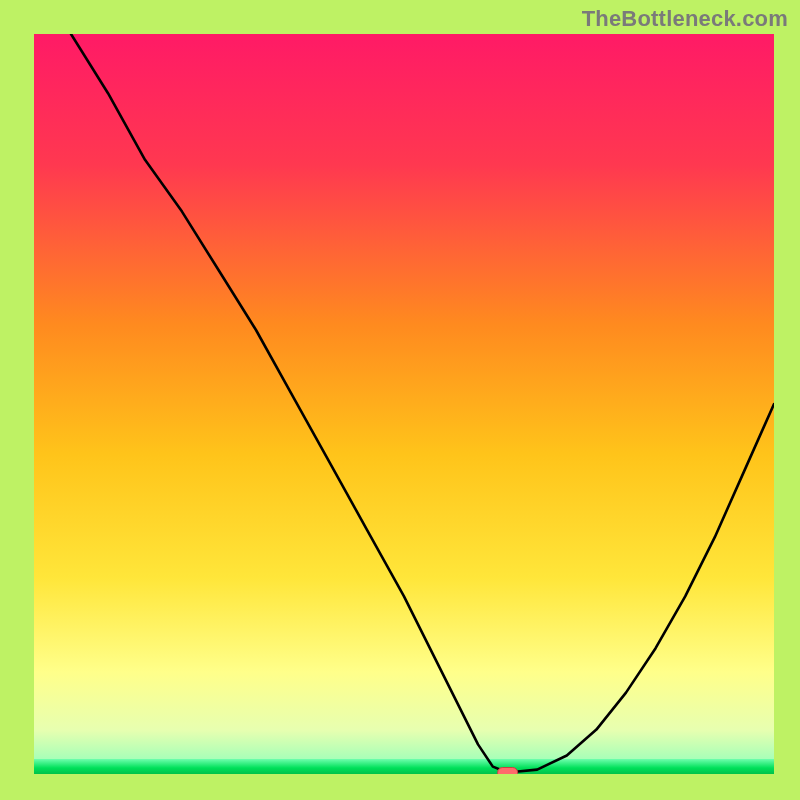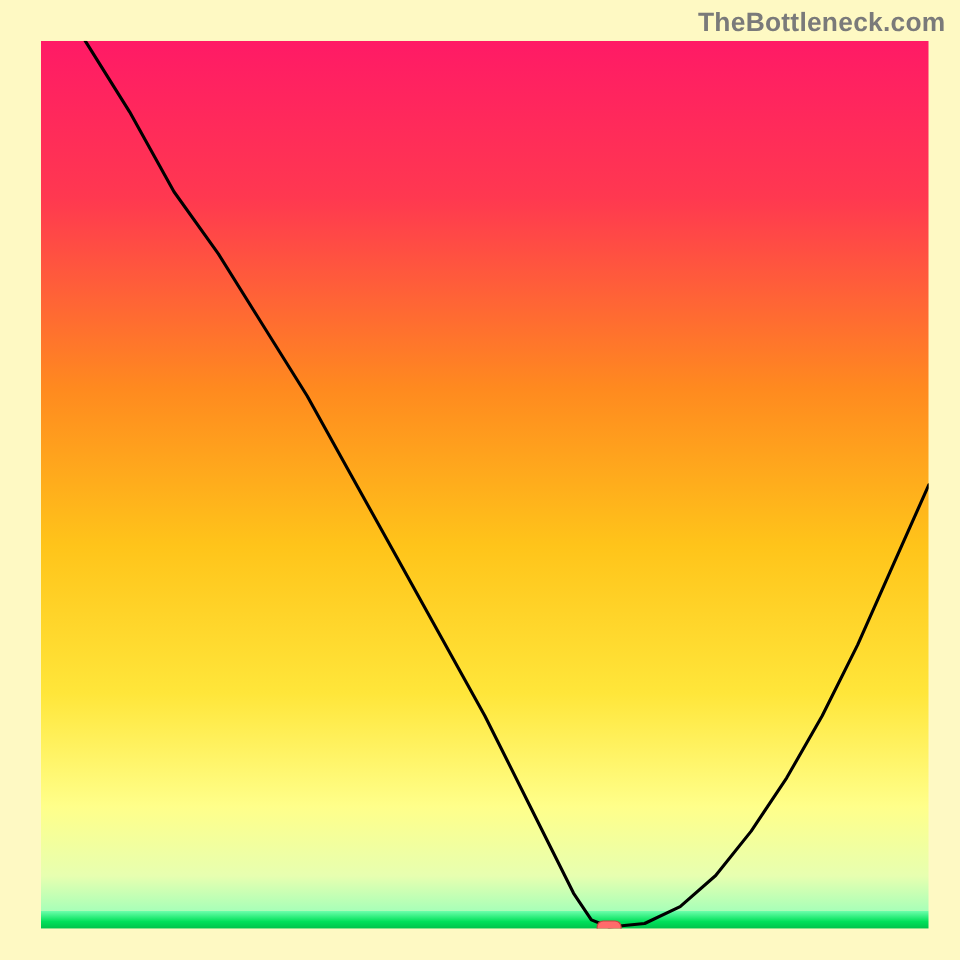--- a/index.html
+++ b/index.html
@@ -9,21 +9,21 @@
     height: 800px;
     background: #000;
     overflow: hidden;
   }
   .frame {
     position: absolute;
     left: 0;
     top: 0;
     width: 800px;
     height: 800px;
-    background: #fef9c3;
+    background: #bef264;
   }
   .plot {
     position: absolute;
     left: 34px;
     top: 34px;
     width: 740px;
     height: 740px;
     overflow: hidden;
   }
   .plot svg {

